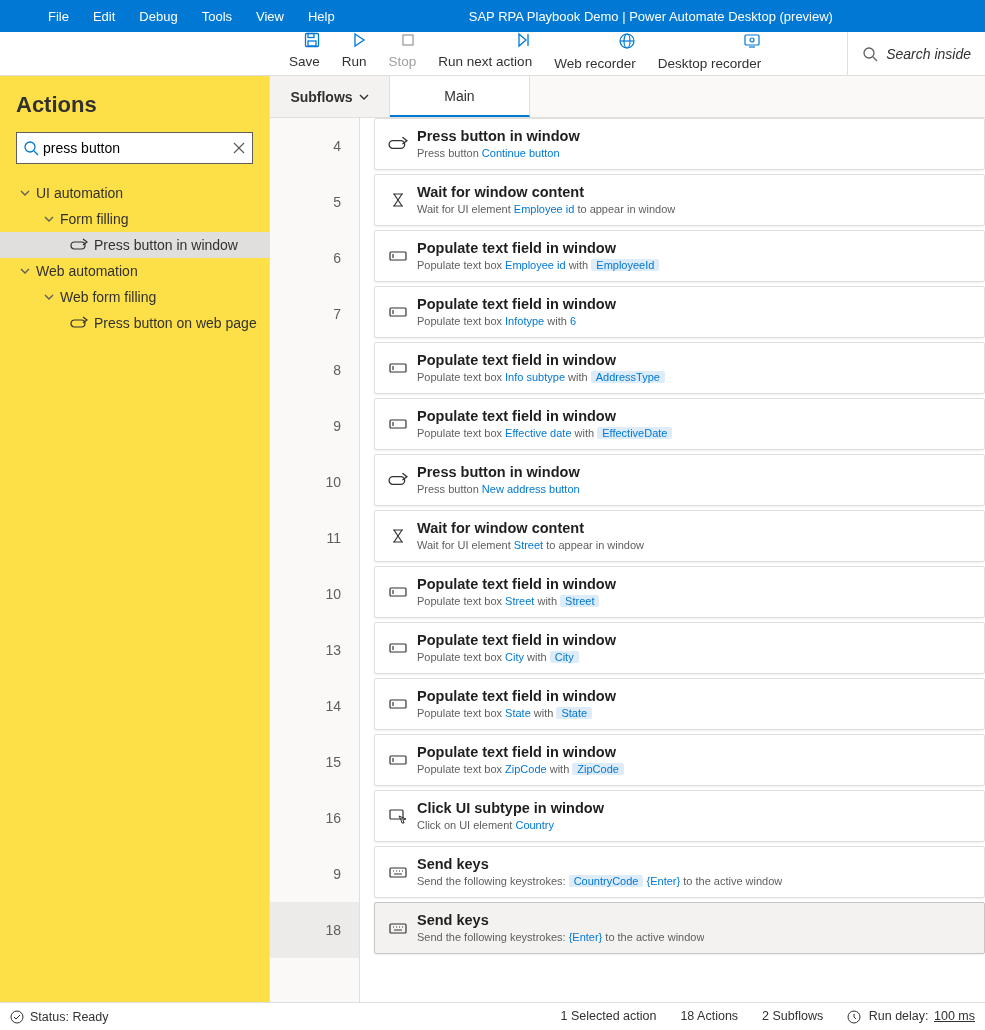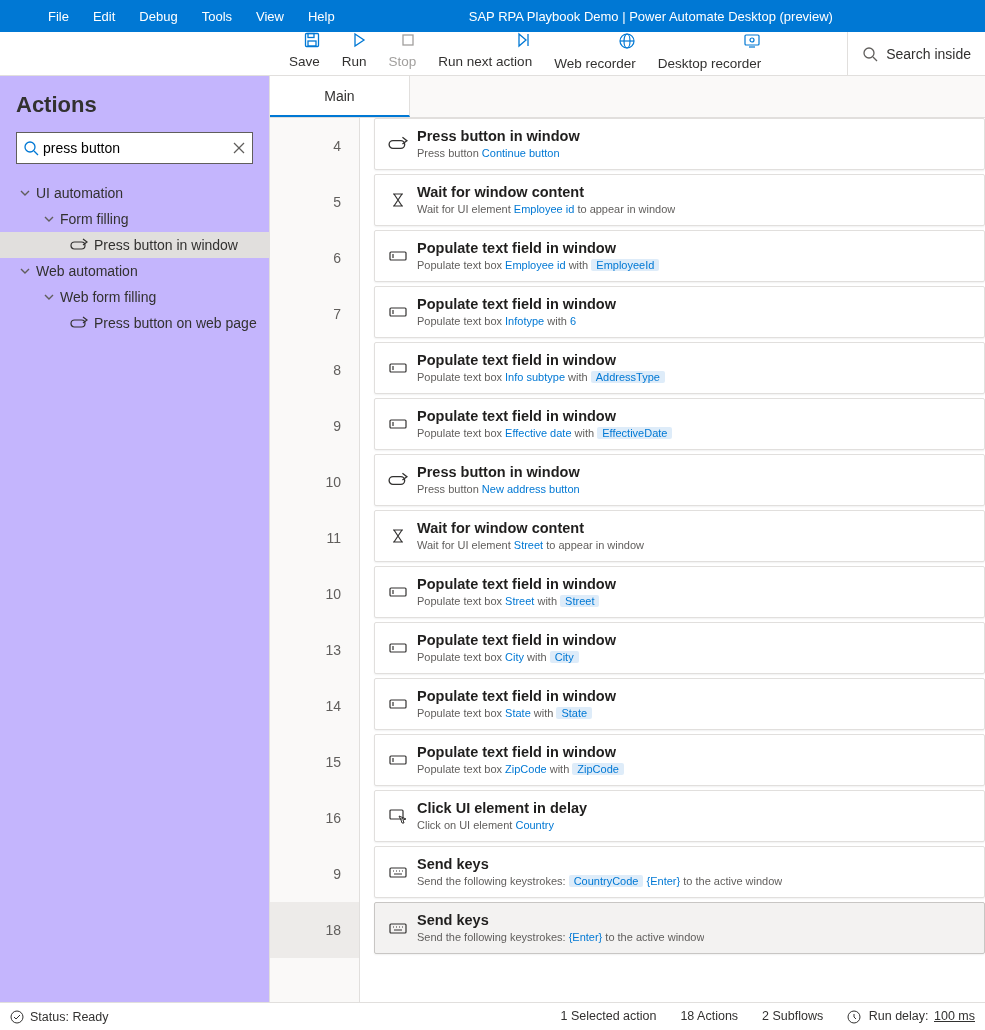--- a/index.html
+++ b/index.html
@@ -7,26 +7,26 @@
   
   .titlebar { height: 32px; background: #0078d4; color: #fff; display: flex; align-items: center; font-size: 13px; }
   .menubar { display: flex; gap: 0; align-items: center; height: 100%; padding-left: 36px; }
   .menubar .menu-item { padding: 0 12px; height: 100%; display: flex; align-items: center; cursor: pointer; }
   .title-center { flex: 1; text-align: center; padding-right: 30px;}
   
   .toolbar { height: 44px; border-bottom: 1px solid #e1dfdd; display: flex; align-items: center; }
   .toolbar-left { display: flex; align-items: center; height: 100%; padding-left: 278px; }
   .tool-btn { display: flex; align-items: flex-end; gap: 6px; padding: 0 11px; height: 100%; font-size: 13.5px; cursor: pointer; flex-direction: column; }
   .tool-btn svg { flex-shrink: 0; }
-  .toolbar-search { border-left: 1px solid #e1dfdd; padding: 0 14px; display: flex; align-items: center; gap: 8px; font-size: 14px; height: 100%; }
+  .toolbar-search { border-left: 1px solid #e1dfdd; padding: 0 14px; display: flex; align-items: center; gap: 8px; font-size: 14px; height: 100%; font-style: italic; }
   .toolbar-spacer { flex:1; }
 
   .main-area { flex: 1; display: flex; overflow: hidden; }
   
-  .actions-panel { width: 270px; border-right: 1px solid #e1dfdd; background: #c4b5fd; display: flex; flex-direction: column; }
+  .actions-panel { width: 270px; border-right: 1px solid #e1dfdd; background: #fde047; display: flex; flex-direction: column; }
   .actions-title { font-size: 22px; font-weight: 600; padding: 16px 16px 14px 16px; }
   .search-box { margin: 0 16px 12px 16px; height: 32px; border: 1px solid #605e5c; display: flex; align-items: center; padding: 0 6px; background: #fff;}
   .search-box input { flex: 1; border: none; outline: none; font-size: 14px; height: 100%; padding-left: 4px; }
   .search-box .clear-icon { cursor:pointer; }
   .tree { font-size: 14px; padding-top: 4px; overflow-y:auto;}
   .tree-item { display: flex; align-items: center; height: 26px; cursor: pointer; white-space:nowrap;}
   .tree-item.l0 { padding-left: 18px; font-weight: 400; }
   .tree-item.l1 { padding-left: 42px; }
   .tree-item.leaf { padding-left: 70px; }
   .tree-item.leaf.webleaf { padding-left:70px; }
@@ -214,20 +214,28 @@
               <path d="M13 1 L17 4 L13 7" fill="none" stroke="#323130" stroke-width="1.2"></path>
             </svg>
         </span>
         <span>Press button on web page</span>
       </div>
     </div>
   </div>
 
   <div class="canvas-area">
     <div class="tabs-row">
+      <div class="subflows-btn">
+        <span>Subflows</span>
+        <span>
+            <svg width="10" height="10" viewBox="0 0 10 10">
+              <path d="M1 3 L5 7 L9 3" fill="none" stroke="#323130" stroke-width="1.4"></path>
+            </svg>
+          </span>
+      </div>
       <div class="tab">
         <span>Main</span>
       </div>
     </div>
 
     <div class="flow-area">
       <div class="line-numbers" id="line-numbers">
           <div class="ln-row">4</div>
           <div class="ln-row">5</div>
           <div class="ln-row">6</div>
@@ -388,21 +396,21 @@
             </div>
           </div>
           <div class="step-card">
             <span class="step-icon">
               <svg width="18" height="16" viewBox="0 0 18 16">
                 <rect x="1" y="2" width="13" height="9" rx="1" fill="none" stroke="#323130" stroke-width="1.2"></rect>
                 <path d="M10 8 L17 11 L14 12 L15 15 L13 15 L12 12 Z" fill="none" stroke="#323130" stroke-width="1"></path>
               </svg>
             </span>
             <div class="step-content">
-              <div class="step-title">Click UI element in delay</div>
+              <div class="step-title">Click UI subtype in window</div>
               <div class="step-desc">Click on UI element <span class="link">Country</span></div>
             </div>
           </div>
           <div class="step-card">
             <span class="step-icon">
               <svg width="18" height="14" viewBox="0 0 18 14">
                 <rect x="1" y="3" width="16" height="9" rx="1" fill="none" stroke="#323130" stroke-width="1.2"></rect>
                 <line x1="4" y1="6" x2="5" y2="6" stroke="#323130"></line>
                 <line x1="7" y1="6" x2="8" y2="6" stroke="#323130"></line>
                 <line x1="10" y1="6" x2="11" y2="6" stroke="#323130"></line>

